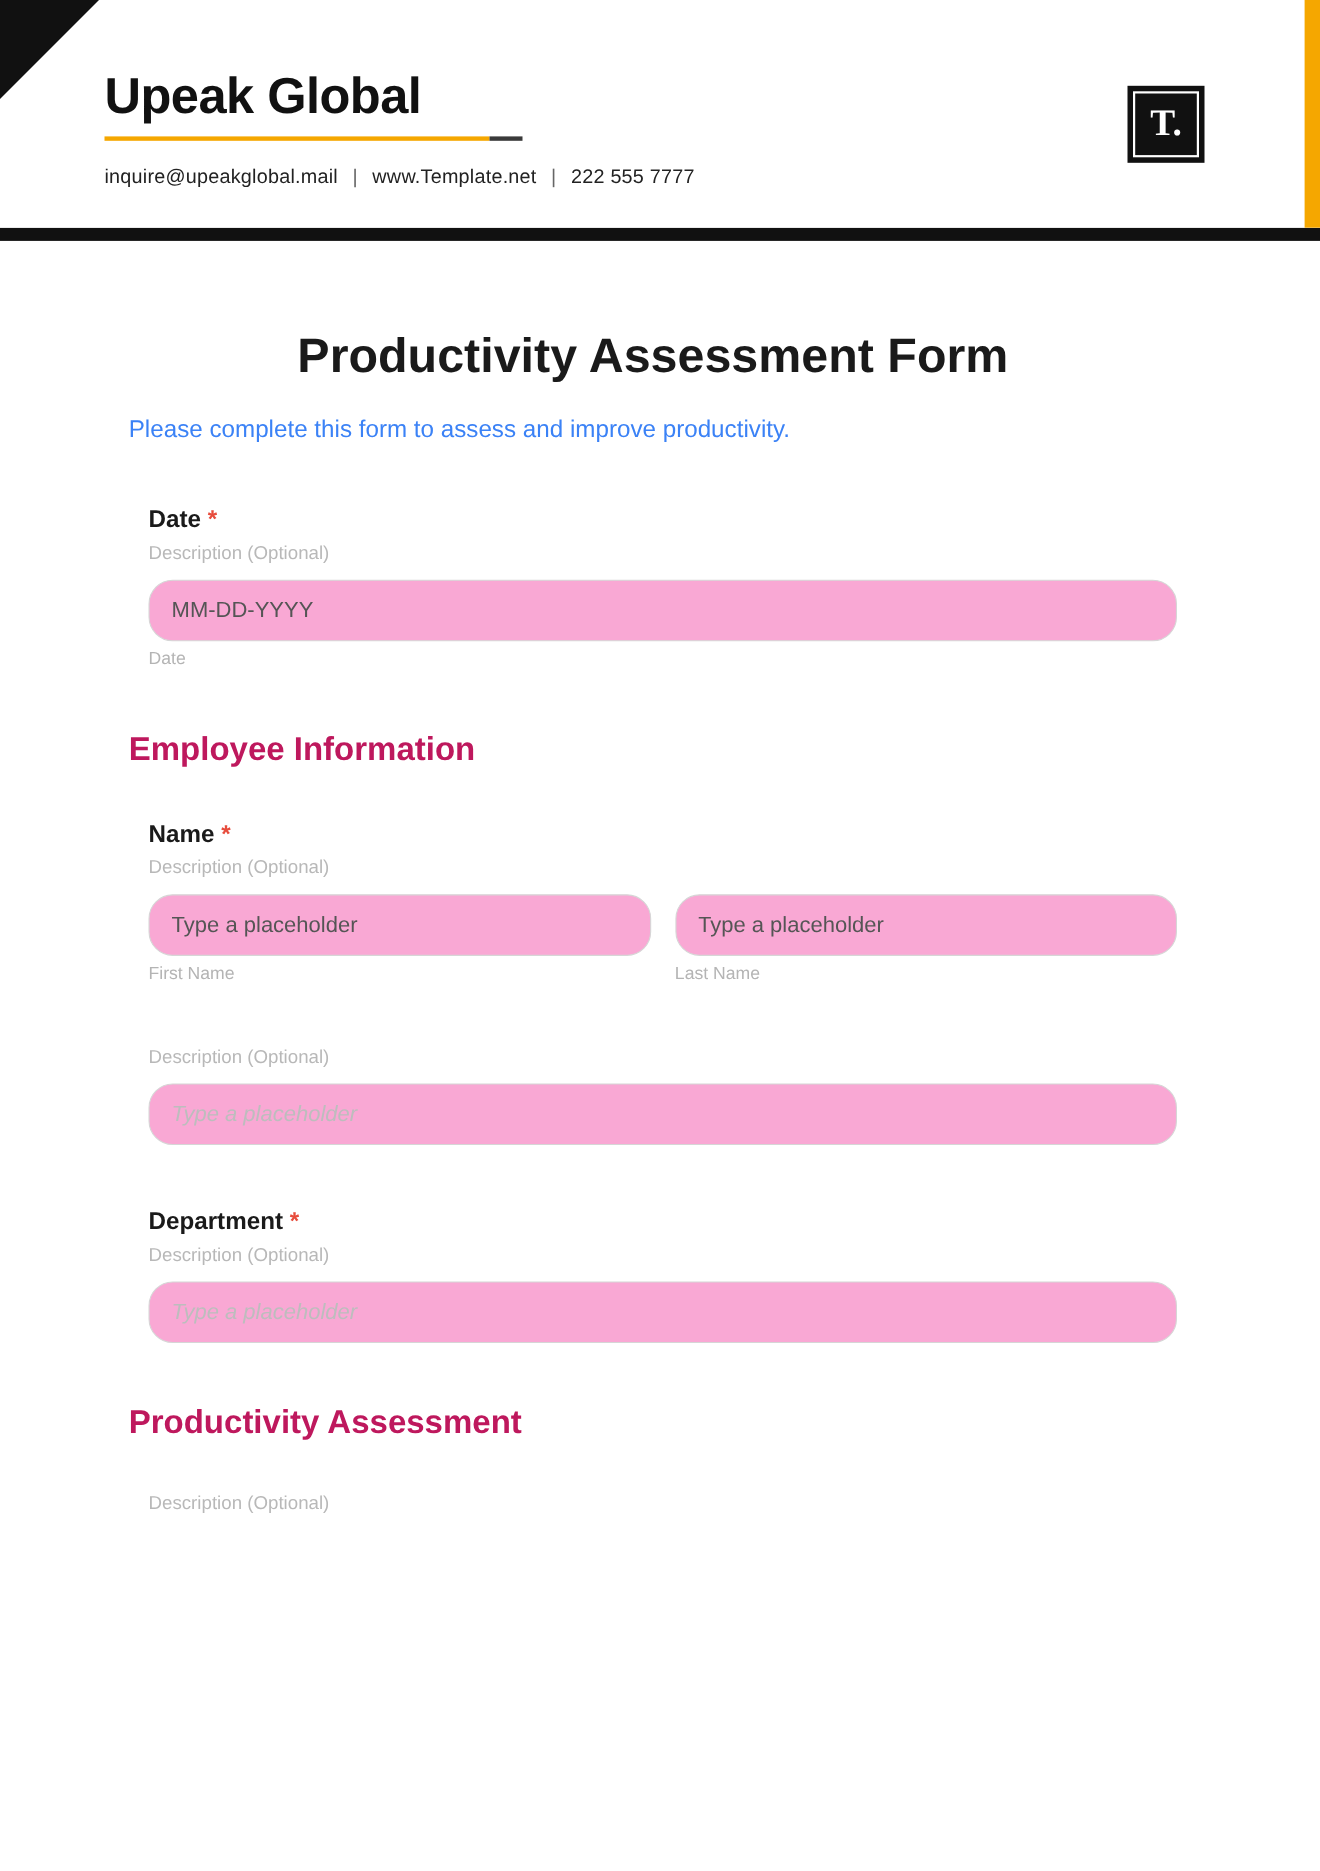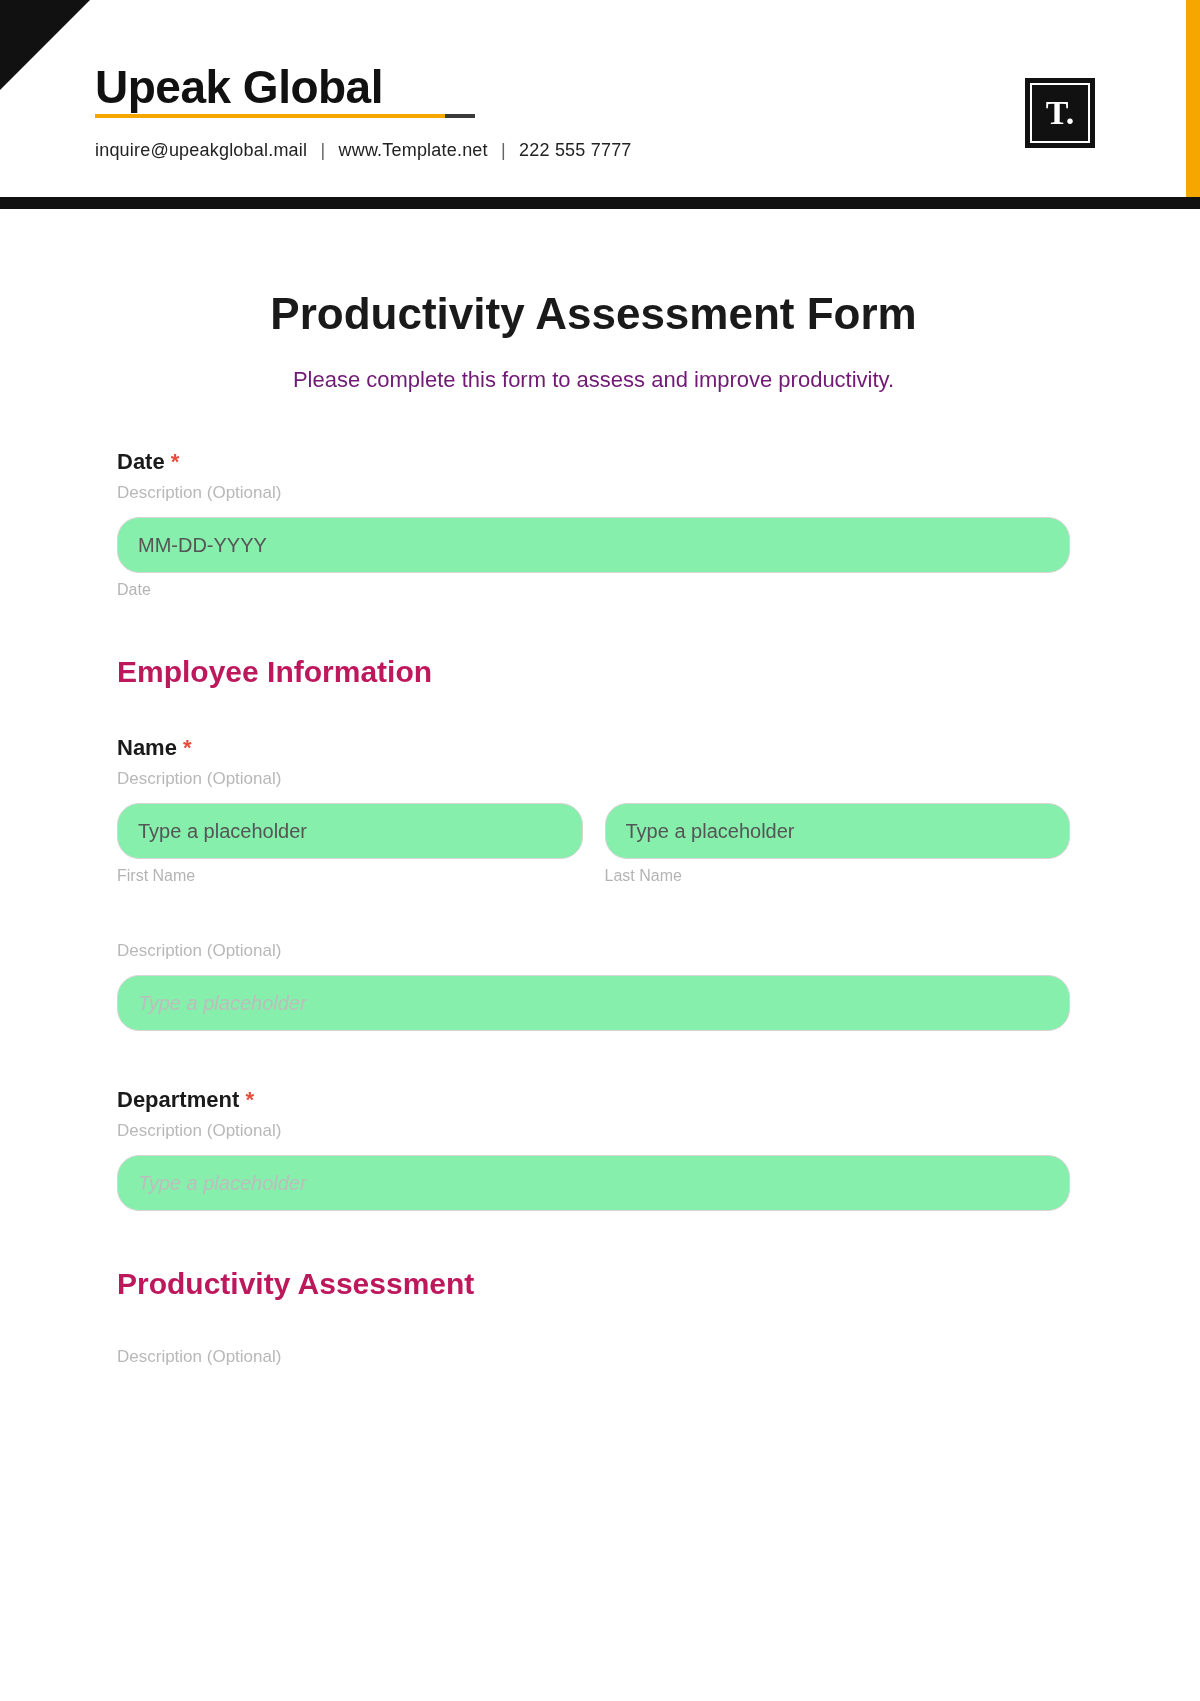--- a/index.html
+++ b/index.html
@@ -33,20 +33,21 @@
     top: 0; right: 0;
     width: 14px;
     height: 100%;
     background: #f5a700;
   }
   .company-name {
     font-size: 46px;
     font-weight: 600;
     letter-spacing: -0.5px;
     color: #111;
+    margin-bottom: 10px;
   }
   .underline-row {
     display: flex;
     width: 380px;
     height: 4px;
     margin-bottom: 22px;
   }
   .underline-yellow { flex: 0 0 350px; background: #f5a700; }
   .underline-dark { flex: 1; background: #3a3a3a; }
   .contact-line {
@@ -79,47 +80,46 @@
     padding: 80px 130px 40px 117px;
   }
   .form-title {
     text-align: center;
     font-size: 44px;
     font-weight: 700;
     color: #1a1a1a;
     margin-bottom: 28px;
   }
   .form-subtitle {
-    text-align: center;
     font-size: 22px;
-    color: #701a75;
+    color: #3b82f6;
     margin-bottom: 56px;
   }
-  .field { margin-bottom: 56px; }
+  .field { margin-bottom: 56px; margin-left: 18px; }
   .field-label {
     font-size: 22px;
     font-weight: 700;
     color: #1a1a1a;
     margin-bottom: 8px;
   }
   .req { color: #e74c3c; font-weight: 700; }
   .field-desc {
     font-size: 17px;
     color: #b8b8b8;
     margin-bottom: 14px;
   }
   .text-input {
     width: 100%;
     height: 56px;
     border: 1px solid #d6d6d6;
     border-radius: 22px;
     padding: 0 20px;
     font-size: 20px;
     color: #333;
-    background: #86efac;
+    background: #f9a8d4;
     font-family: inherit;
   }
   .text-input::placeholder { color: #bdbdbd; font-style: italic; }
   .text-input.noitalic::placeholder { font-style: normal; color: #555; }
   .sub-label {
     font-size: 16px;
     color: #b4b4b4;
     margin-top: 8px;
   }
   .section-heading {

